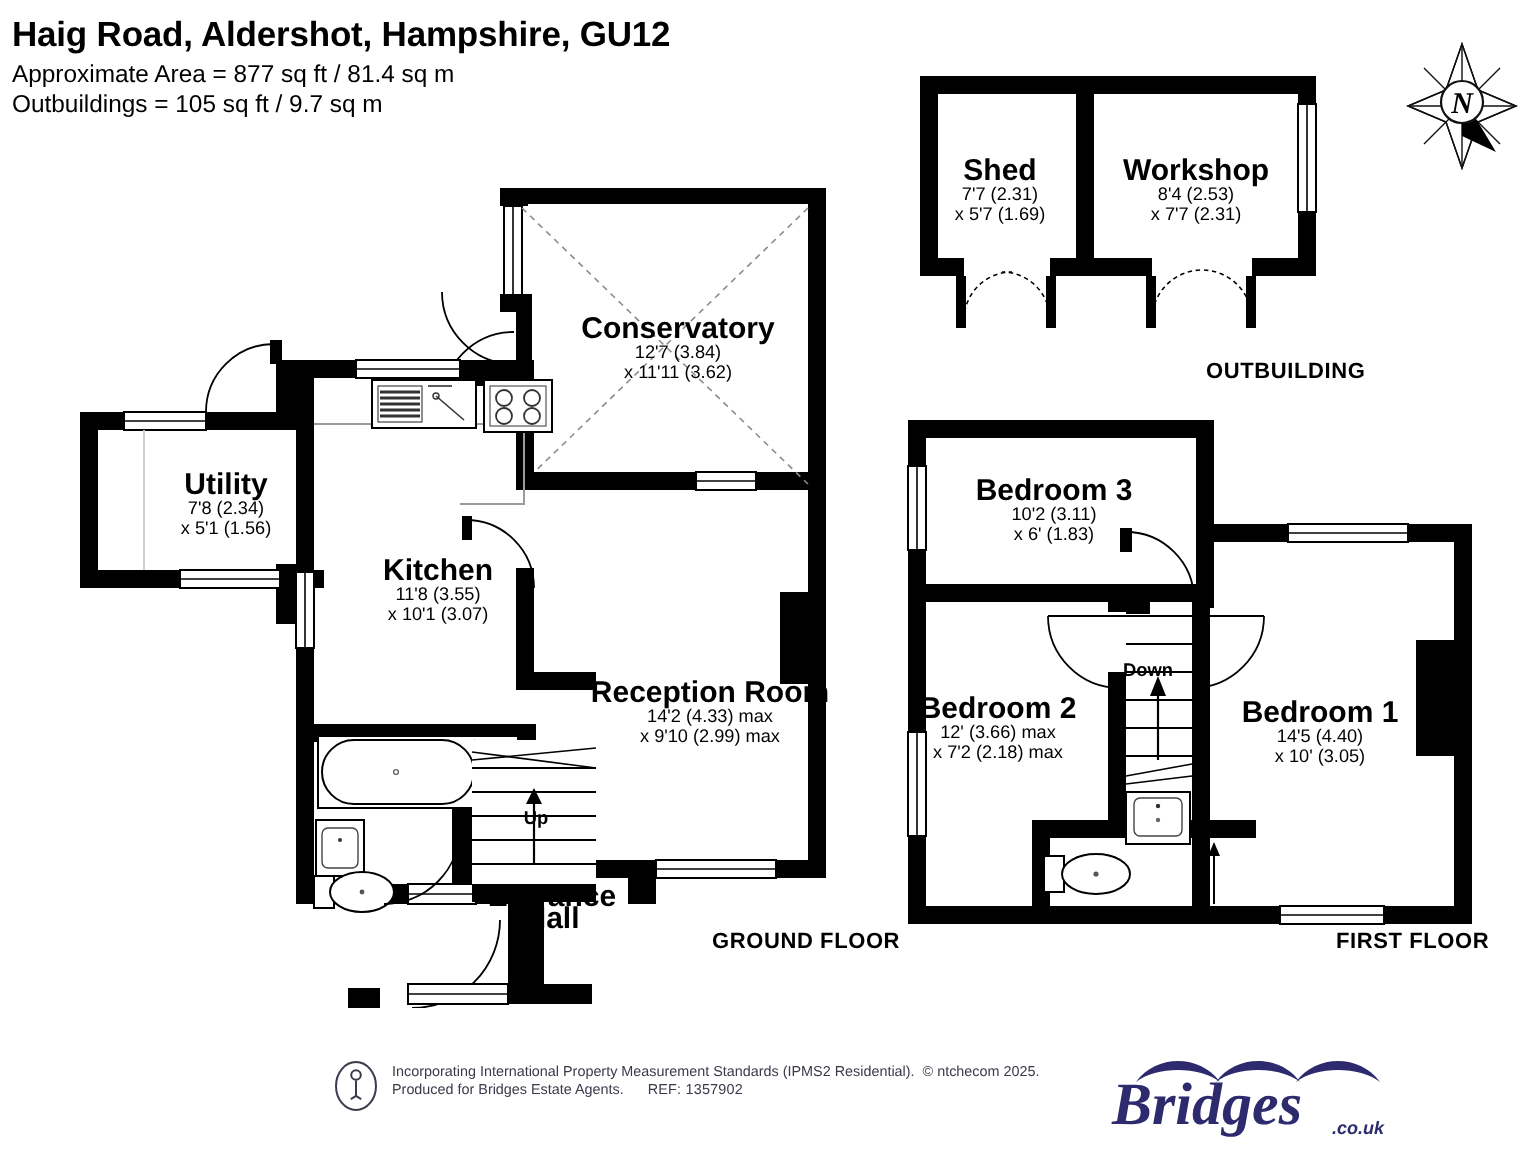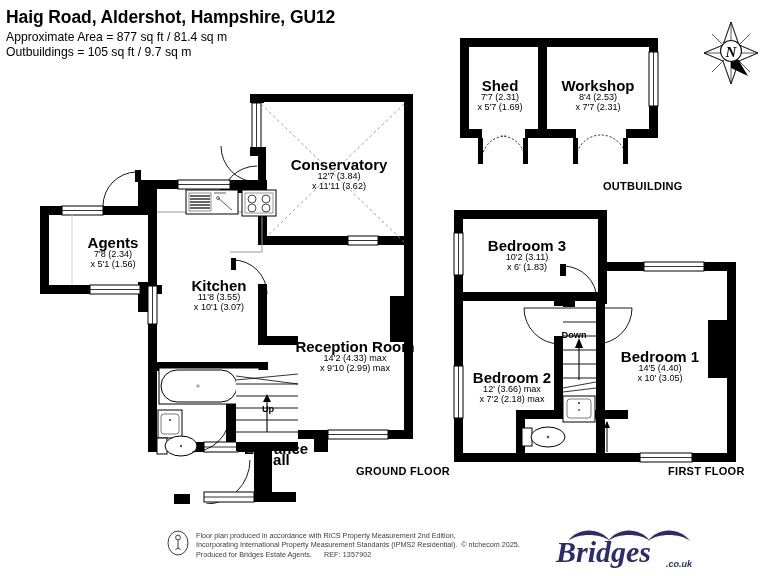--- a/index.html
+++ b/index.html
@@ -366,21 +366,21 @@
     </g>
   </svg>
 </div>
 
 <div class="room-label" style="left:339px; top:160px;">
   <span class="nm">Conservatory</span>
   <span class="d1">12'7 (3.84)</span>
   <span class="d2">x 11'11 (3.62)</span>
 </div>
 <div class="room-label" style="left:113px; top:238px;">
-  <span class="nm">Agents</span>
+  <span class="nm">Utility</span>
   <span class="d1">7'8 (2.34)</span>
   <span class="d2">x 5'1 (1.56)</span>
 </div>
 <div class="room-label" style="left:219px; top:281px;">
   <span class="nm">Kitchen</span>
   <span class="d1">11'8 (3.55)</span>
   <span class="d2">x 10'1 (3.07)</span>
 </div>
 <div class="room-label" style="left:355px; top:342px;">
   <span class="nm">Reception Room</span>
@@ -495,42 +495,41 @@
       <path d="M154 228 L157 221 L160 228" fill="#000" stroke="none"></path>
     </g>
   </svg>
 </div>
 
 <div class="room-label" style="left:527px; top:241px;">
   <span class="nm">Bedroom 3</span>
   <span class="d1">10'2 (3.11)</span>
   <span class="d2">x 6' (1.83)</span>
 </div>
-<div class="room-label" style="left:512px; top:350px;margin-top:23px;">
+<div class="room-label" style="left:499px; top:350px;">
   <span class="nm">Bedroom 2</span>
   <span class="d1">12' (3.66) max</span>
   <span class="d2">x 7'2 (2.18) max</span>
 </div>
 <div class="room-label" style="left:660px; top:352px;">
   <span class="nm">Bedroom 1</span>
   <span class="d1">14'5 (4.40)</span>
   <span class="d2">x 10' (3.05)</span>
 </div>
 <div class="stair-word" style="left:574px; top:330px;">Down</div>
 <div class="floor-cap" style="left:668px; top:465px;">FIRST FLOOR</div>
 
 <div id="footer">
   <svg width="24" height="26" viewBox="0 0 24 26">
     <ellipse cx="12" cy="13" rx="10" ry="12" fill="none" stroke="#3a3a4a" stroke-width="1"></ellipse>
     <circle cx="12" cy="7.5" r="2.4" fill="none" stroke="#3a3a4a" stroke-width="1"></circle>
     <path d="M12 10.2 L12 18 M9.4 19.6 L12 18 L14.6 19.6" fill="none" stroke="#3a3a4a" stroke-width="1"></path>
   </svg>
 </div>
 <div id="footer-text">
-  <div><span>Floor plan produced in accordance with RICS Property Measurement 2nd Edition,</span></div>
   <div>
     <span>Incorporating International Property Measurement Standards (IPMS2 Residential).</span>
     <span id="copyright" style="margin-left:2px;">© ntchecom 2025.</span>
   </div>
   <div>
     <span>Produced for Bridges Estate Agents.</span>
     <span class="ref" style="margin-left:10px;">REF: 1357902</span>
   </div>
 </div>
 

